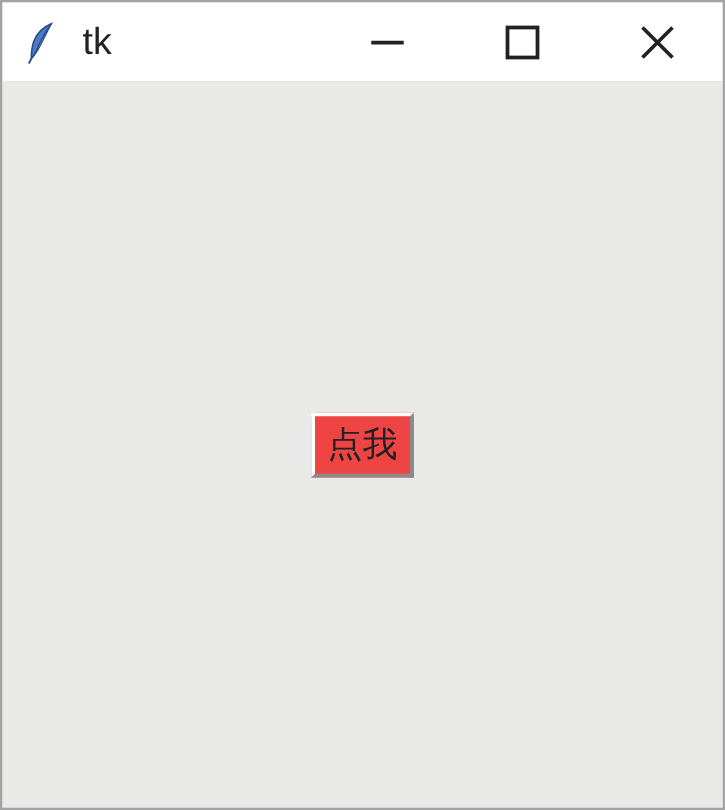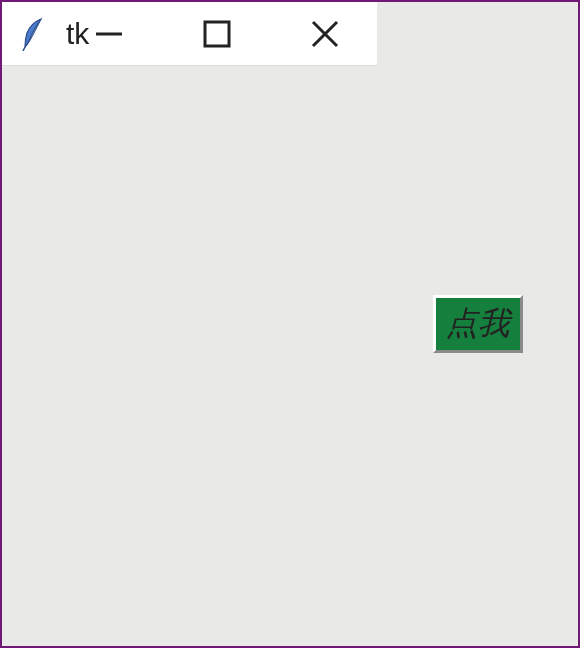--- a/index.html
+++ b/index.html
@@ -10,23 +10,23 @@
     body {
       width: 580px;
       height: 648px;
       background: #f0f0f0;
       font-family: "Microsoft YaHei", "SimSun", Arial, sans-serif;
       overflow: hidden;
     }
     .window {
       width: 100%;
       height: 100%;
-      border: 2px solid #701a75;
+      border: 2px solid #a3a3a3;
       display: flex;
-      flex-direction: row;
+      flex-direction: column;
       background: #e9e9e7;
     }
     .titlebar {
       height: 64px;
       background: #ffffff;
       display: flex;
       align-items: center;
       border-bottom: 1px solid #ddd;
       padding: 0 10px 0 18px;
     }
@@ -65,32 +65,31 @@
       display: block;
     }
     .content {
       flex: 1;
       background: #e9e9e7;
       display: flex;
       align-items: center;
       justify-content: center;
     }
     .tk-button {
-      font-size: 32px;
+      font-size: 28px;
       color: #222;
       padding: 8px 10px;
-      background: #15803d;
+      background: #ef4444;
       border-top: 3px solid #ffffff;
       border-left: 3px solid #ffffff;
       border-right: 3px solid #8a8a8a;
       border-bottom: 3px solid #8a8a8a;
       cursor: pointer;
       font-family: "Microsoft YaHei", "SimSun", Arial, sans-serif;
       line-height: 1.1;
-      font-style: italic;
     }
   </style>
 </head>
 <body>
 
 <div class="window">
   <div class="titlebar">
     <div class="app-icon">
       <svg width="26" height="34" viewBox="0 0 26 34">
         <path d="M 20 2 Q 10 6 6 16 Q 4 22 4 30 Q 6 28 8 24 Q 12 14 20 2 Z" fill="#4a7bc8" stroke="#2a4a8a" stroke-width="1.2"></path>

